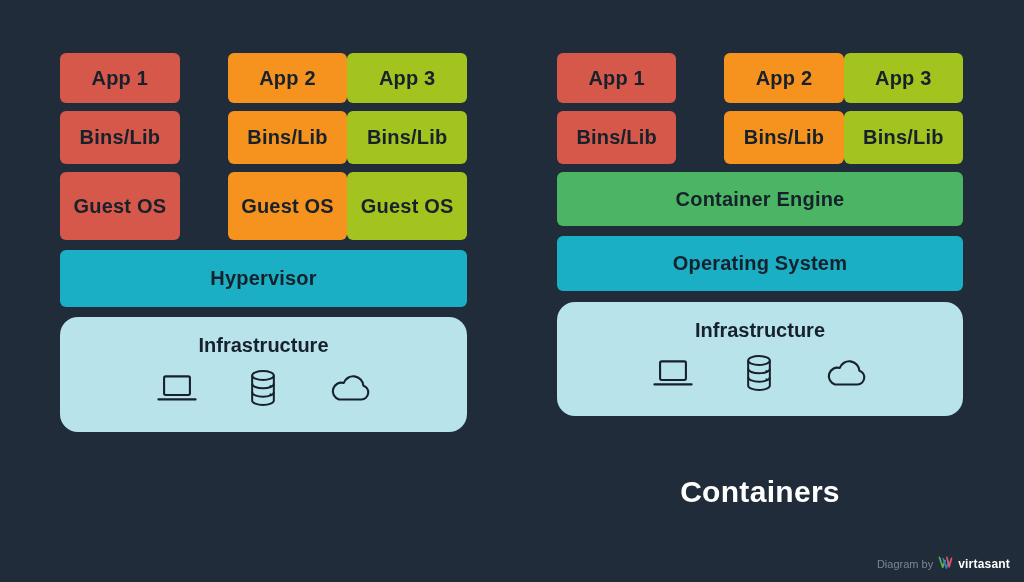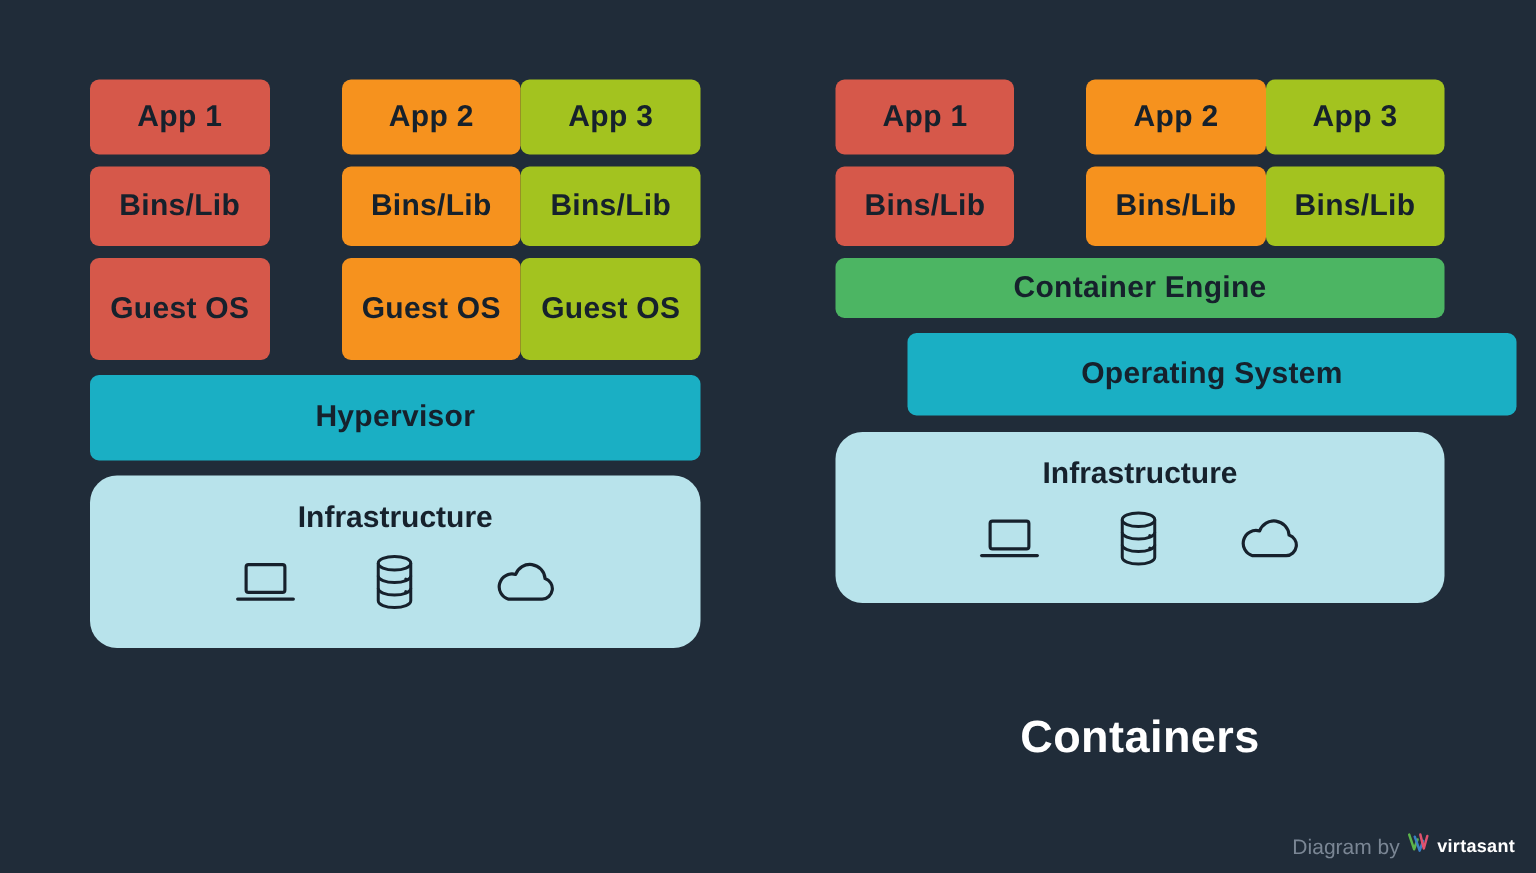--- a/index.html
+++ b/index.html
@@ -27,25 +27,25 @@
     font-size: 20px;
     color: var(--box_text, #16212C);
     letter-spacing: 0.2px;
   }
   .cell { width: 124px; }
   .full { width: 100%; }
   .h50 { height: 50px; }
   .h53 { height: 53px; }
   .h55 { height: 55px; }
   .h57 { height: 57px; }
-  .h58 { height: 40px; }
+  .h58 { height: 54px; }
   .h68 { height: 68px; }
   .mb8  { margin-bottom: 8px; }
   .mb10 { margin-bottom: 10px; }
-  .mb11 { margin-bottom: 11px; margin-left: 48px; }
+  .mb11 { margin-bottom: 11px; }
   .red    { background: var(--app1_red, #D6584A); }
   .orange { background: var(--app2_orange, #F6921E); margin-left: 48px; }
   .green  { background: var(--app3_green, #A3C31F); }
   .cgreen { background: var(--container_engine_green, #4CB563); }
   .teal   { background: var(--teal, #1AAFC4); }
   .infra {
     background: var(--infrastructure_blue, #B8E3EB);
     border-radius: 18px;
     display: flex;
     flex-direction: column;
@@ -69,21 +69,21 @@
   .section-title-left  { left: 60px;  width: 407px; }
   .section-title-right { left: 557px; width: 406px; }
   .footer {
     position: absolute;
     right: 14px;
     bottom: 9px;
     display: flex;
     align-items: center;
     gap: 5px;
   }
-  .footer-credit { color: var(--footer_text, #7A8694); font-size: 14px; }
+  .footer-credit { color: var(--footer_text, #7A8694); font-size: 11px; }
   .footer-brand  { color: #FFFFFF; font-size: 12px; font-weight: bold; letter-spacing: 0.2px; }
 </style>
 </head>
 <body>
 
 <div class="canvas">
 
   <div class="stack stack-left">
     <div class="row3 mb8">
       <div class="box cell h50 red">App 1</div>

